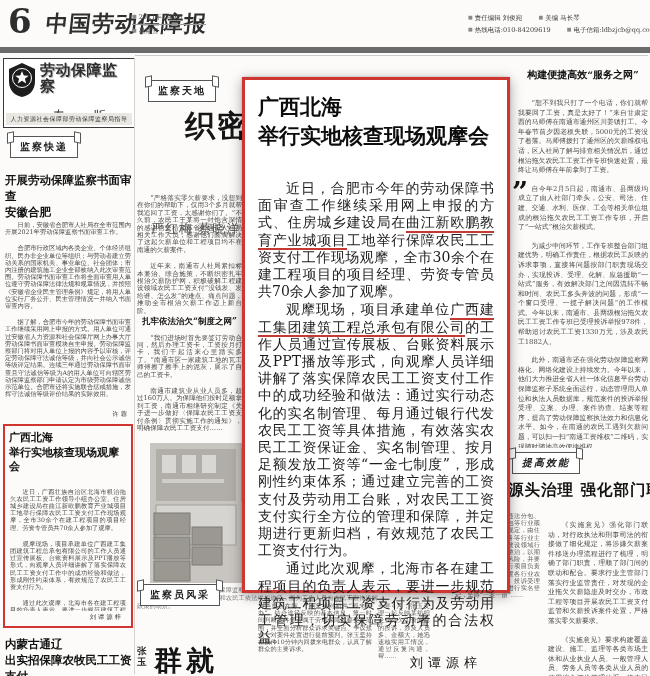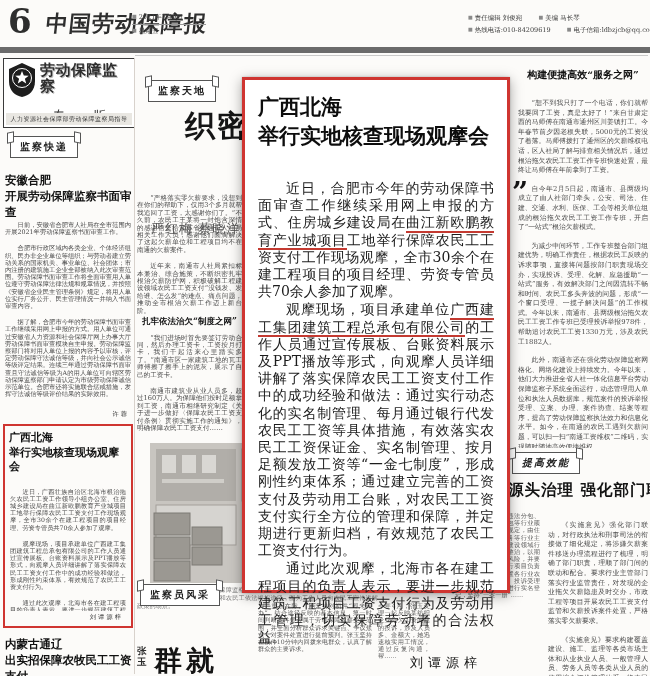--- a/index.html
+++ b/index.html
@@ -102,22 +102,22 @@
         <div class="banner-title">劳动保障监察</div>
         <div class="banner-sub">专 版</div>
       </div>
     </div>
     <div class="banner-guide">人力资源社会保障部劳动保障监察局指导</div>
   </div>
 
   <div class="scroll" style="left:10px;top:136px;">监察快递</div>
 
   <div class="abs atitle t11" style="left:5px;top:172px;width:128px;">
+    <div>开展劳动保障监察书面审查</div>
     <div>安徽合肥</div>
-    <div>开展劳动保障监察书面审查</div>
   </div>
   <div class="abs jtxt s6" style="left:5px;top:212px;width:126px;height:196px;">
       <p>日前，安徽省合肥市人社局在全市范围内开展2021年劳动保障监察书面审查工作。</p>
       <p>合肥市行政区域内各类企业、个体经济组织、民办非企业单位等组织；与劳动者建立劳动关系的国家机关、事业单位、社会团体；市内注册的建筑施工企业全部被纳入此次审查范围。劳动保障书面审查工作将全面审查用人单位遵守劳动保障法律法规和规章情况，并按照《安徽省企业民主管理条例》规定，将用人单位实行厂务公开、民主管理情况一并纳入书面审查内容。</p>
       <p>据了解，合肥市今年的劳动保障书面审查工作继续采用网上申报的方式。用人单位可通过安徽省人力资源和社会保障厅网上办事大厅劳动保障书面审查模块自主申报。劳动保障监察部门将对用人单位上报的内容予以审核，评定劳动保障守法诚信等级，并向社会公示诚信等级评定结果。连续三年通过劳动保障书面审查且守法诚信等级为A的用人单位可向辖区劳动保障监察部门申请认定为市级劳动保障诚信示范单位。合肥市还将实施联合惩戒措施，发挥守法诚信等级评价结果的实际效用。</p>
     </div>
   <div class="abs author-sm" style="left:5px;top:410px;width:124px;">许蓉</div>
 
   <div class="abs redbox" style="left:3px;top:424px;width:130px;height:204px;">
     <div class="atitle" style="font-size:11px;line-height:14.5px;padding:5px 4px 0 4px;">

